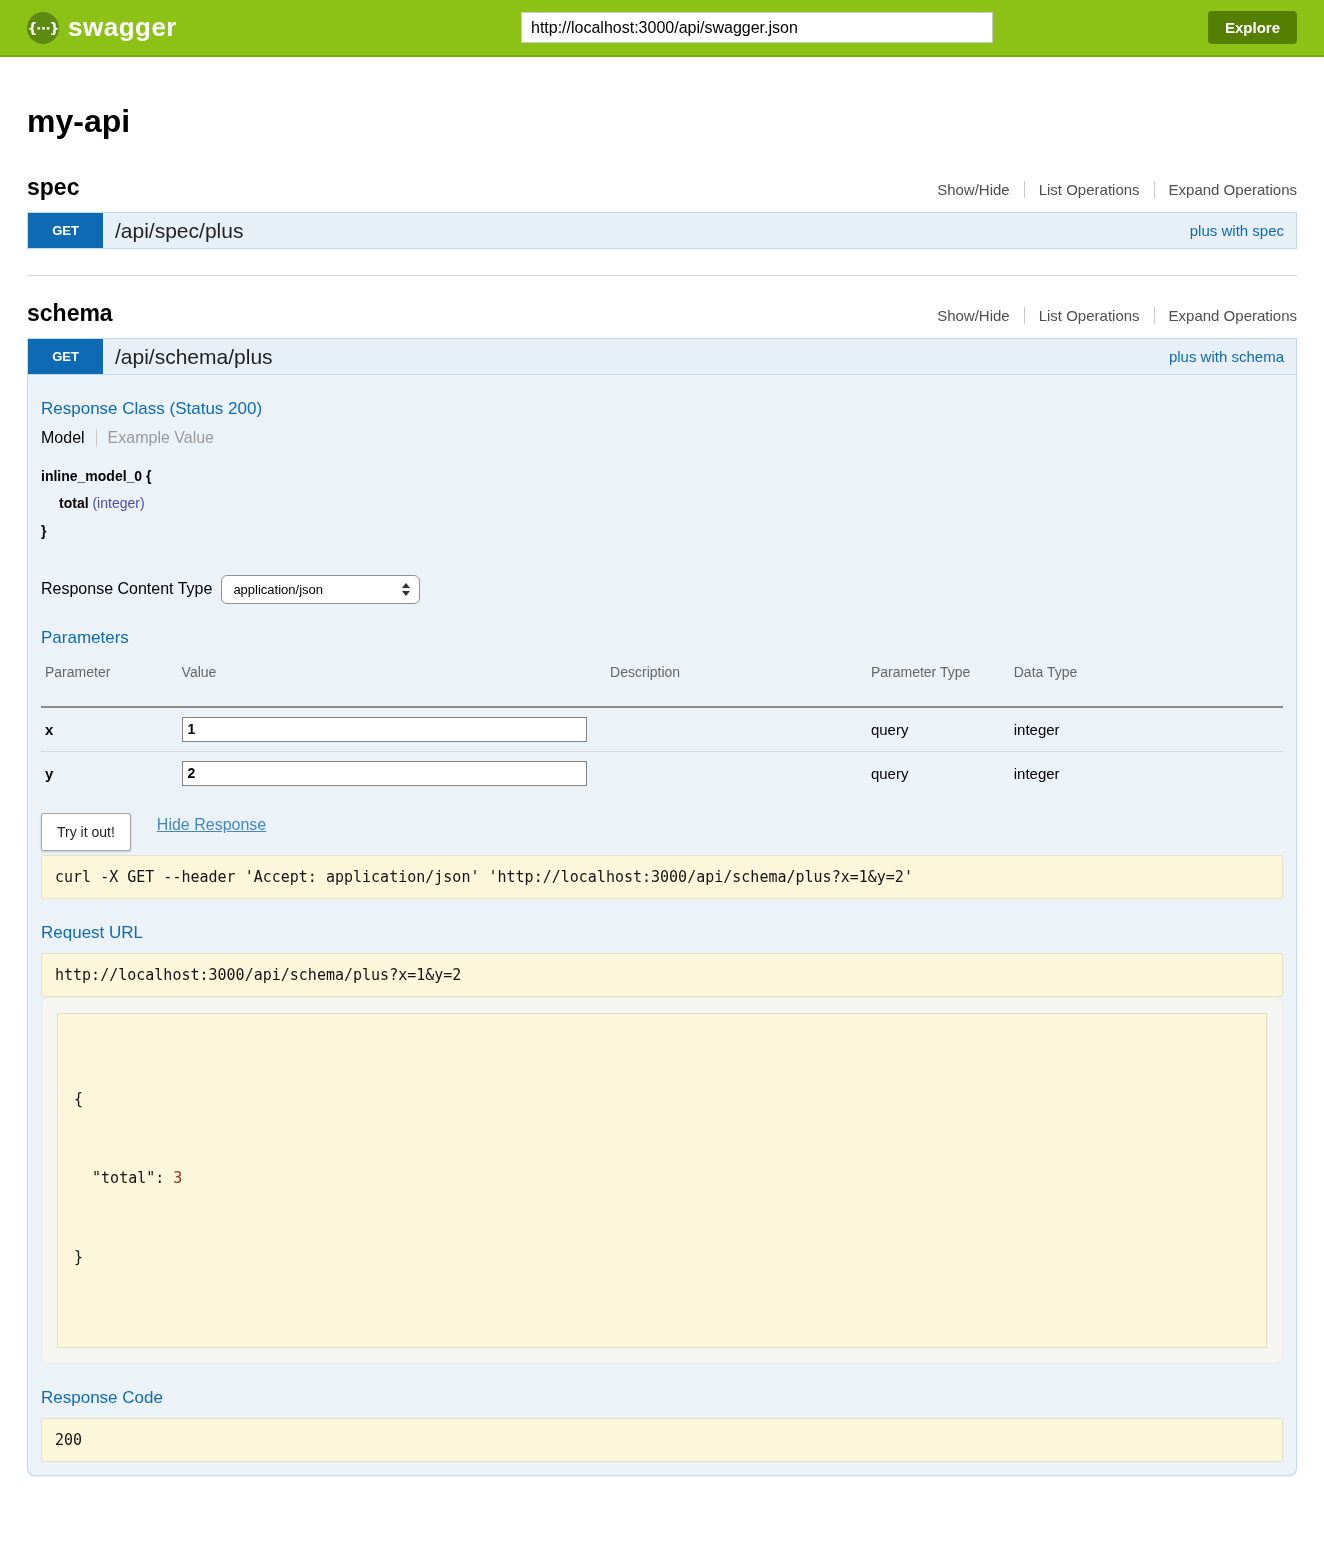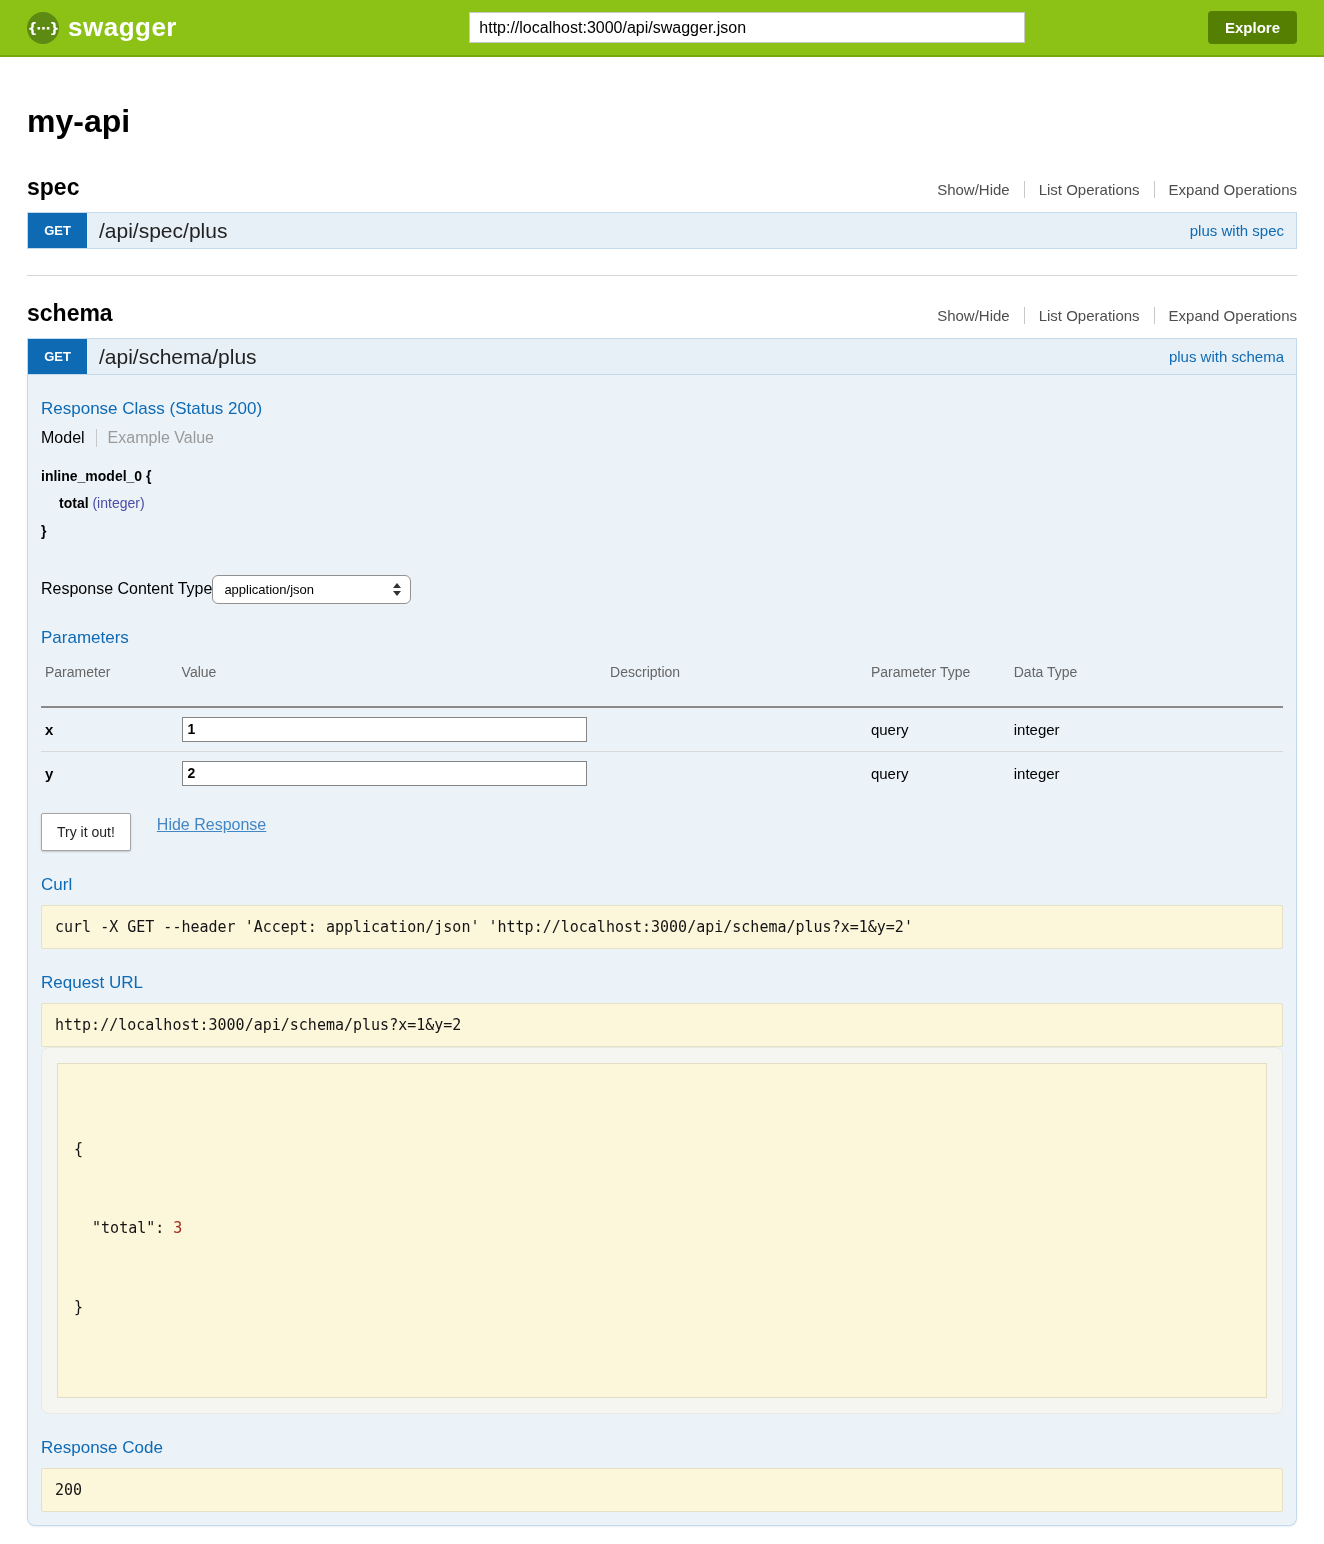--- a/index.html
+++ b/index.html
@@ -25,21 +25,21 @@
     background: #5d8a12;
     color: #fff; font-weight: bold; font-size: 14px;
     display: flex; align-items: center; justify-content: center;
     letter-spacing: -1px;
     font-family: "DejaVu Sans", sans-serif;
   }
   .brand-name { color: #fff; font-size: 26px; font-weight: bold; letter-spacing: 0.5px; }
   .header-spacer-a { flex: 1.6; }
   .header-spacer-b { flex: 1; }
   .url-input {
-    width: 556px; height: 31px;
+    width: 472px; height: 31px;
     border: 1px solid #c8c8c8;
     font-size: 16px;
     padding: 3px 9px;
     font-family: "Liberation Sans", sans-serif;
     color: #000;
     outline: none;
   }
   .explore-btn {
     background: #547f00;
     border: none; border-radius: 4px;
@@ -69,21 +69,21 @@
 
   .op-row {
     display: flex; align-items: stretch;
     background: #e7f0f7;
     border: 1px solid #c3d9ec;
     height: 37px;
   }
   .method-badge {
     background: #0f6ab4; color: #fff;
     font-weight: bold; font-size: 13px;
-    width: 59px;
+    width: 75px;
     display: flex; align-items: center; justify-content: center;
     flex: none;
   }
   .op-path {
     display: flex; align-items: center;
     margin-left: 12px; font-size: 21px; color: #222; text-decoration: none;
   }
   .op-summary {
     display: flex; align-items: center;
     margin-left: auto; margin-right: 12px;
@@ -112,20 +112,21 @@
   .tab-example { color: #9a9a9a; border-left: 1px solid #c8c8c8; padding-left: 11px; cursor: pointer; }
 
   .model-signature { font-size: 14px; line-height: 1.95; margin-bottom: 30px; }
   .model-signature .sig-line { white-space: pre; }
   .sig-open, .sig-close, .prop-name { font-weight: bold; color: #000; }
   .prop-line { padding-left: 18px; }
   .prop-type { color: #4b4ba3; }
 
   .content-type-row { display: flex; align-items: center; font-size: 16px; margin: 30px 0 4px; }
   .select-box {
+    margin-left: 9px;
     width: 199px; height: 29px;
     background: #fff;
     border: 1px solid #919191;
     border-radius: 6px;
     display: inline-flex; align-items: center; justify-content: space-between;
     padding: 0 9px 0 11px;
     font-size: 13px; cursor: pointer;
   }
   .select-arrows { display: flex; flex-direction: column; gap: 3px; }
   .arr-up { width: 0; height: 0; border-left: 4px solid transparent; border-right: 4px solid transparent; border-bottom: 5px solid #333; }
@@ -305,21 +306,20 @@
             <td>integer</td>
           </tr>
         </tbody>
       </table>
 
       <div class="sandbox-footer">
         <button class="try-btn">Try it out!</button>
         <a class="hide-response-link">Hide Response</a>
       </div>
 
-      <h4 class="block-title">Curl</h4>
       <pre class="code-box">curl -X GET --header 'Accept: application/json' 'http://localhost:3000/api/schema/plus?x=1&amp;y=2'</pre>
 
       <h4 class="block-title">Request URL</h4>
       <pre class="code-box">http://localhost:3000/api/schema/plus?x=1&amp;y=2</pre>
 
       <div class="soft-wrap body-wrap">
         <div class="json-box">
           <div>{</div>
           <div><span>  "total": </span><span class="json-num">3</span></div>
           <div>}</div>

